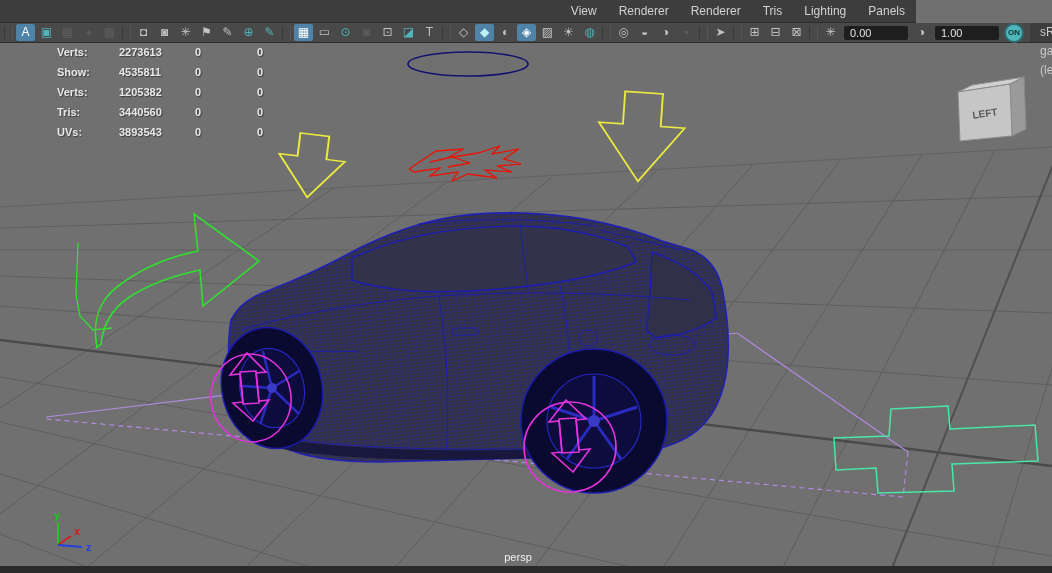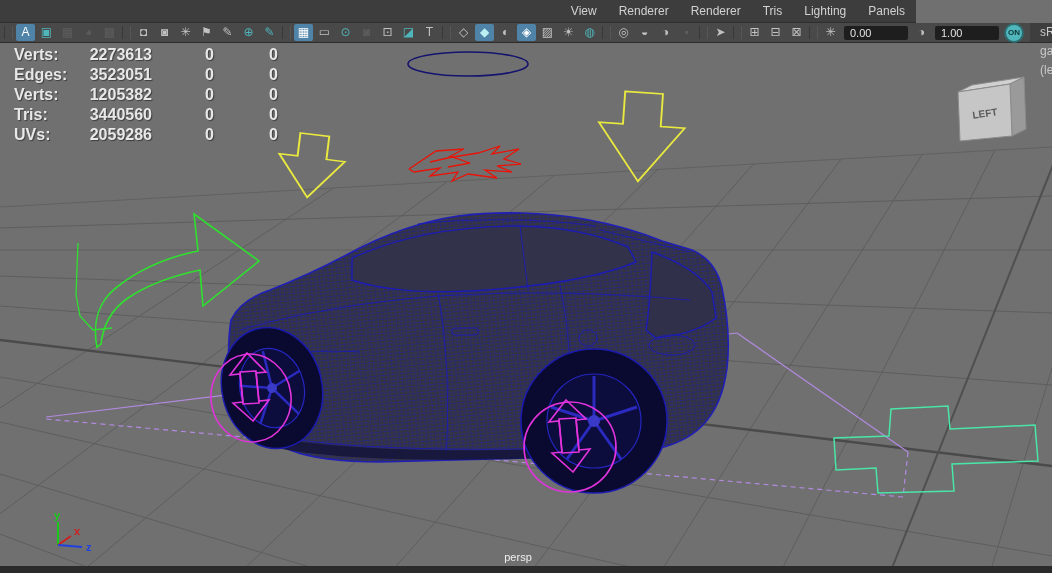--- a/index.html
+++ b/index.html
@@ -27,23 +27,23 @@
             width:52px;height:14px;line-height:14px;text-align:left;padding:0 6px;
             border-radius:2px;margin:0 3px;flex:0 0 auto;}
   .tb-on{background:var(--c-teal);color:#103436;font-size:8px;font-weight:bold;
          width:16px;height:16px;line-height:16px;text-align:center;border-radius:50%;
          margin:0 4px;flex:0 0 auto;box-shadow:0 0 0 2px #2e6b6e;}
   .tb-colorspace{flex:1 1 auto;background:#3e3e3e;color:#c9c9c9;font-size:12px;
                  height:19px;line-height:19px;padding-left:10px;margin-left:4px;}
   
   #hud{position:absolute;top:46px;left:14px;z-index:20;}
   .hud-row{display:grid;grid-template-columns:62px 76px 62px 64px;height:20px;
-           font-size:16px;font-weight:bold;color:var(--c-hud-text);
-           text-shadow:1px 1px 1px rgba(0,0,0,.45);}
-  .hud-row span{text-align:right;}
+           font-size:11px;font-weight:bold;color:var(--c-hud-text);
+           text-shadow:1px 1px 1px rgba(0,0,0,.45);margin-left:43px;}
+  .hud-row span{}
   .hud-row .hud-label{text-align:left;}
   
   #scene{position:absolute;top:0;left:0;z-index:5;}
 </style>
 </head>
 <body>
 
 <div id="app">
 
   <svg id="scene" width="1052" height="573" viewBox="0 0 1052 573">
@@ -244,38 +244,38 @@
   </div>
 
   <div id="hud">
       <div class="hud-row">
       <span class="hud-label">Verts:</span>
       <span>2273613</span>
       <span>0</span>
       <span>0</span>
     </div>
       <div class="hud-row">
-      <span class="hud-label">Edges:</span>
-      <span>3523051</span>
+      <span class="hud-label">Show:</span>
+      <span>4535811</span>
       <span>0</span>
       <span>0</span>
     </div>
       <div class="hud-row">
       <span class="hud-label">Verts:</span>
       <span>1205382</span>
       <span>0</span>
       <span>0</span>
     </div>
       <div class="hud-row">
       <span class="hud-label">Tris:</span>
       <span>3440560</span>
       <span>0</span>
       <span>0</span>
     </div>
       <div class="hud-row">
       <span class="hud-label">UVs:</span>
-      <span>2059286</span>
+      <span>3893543</span>
       <span>0</span>
       <span>0</span>
     </div>
     </div>
 
 </div>
 
 </body></html>

